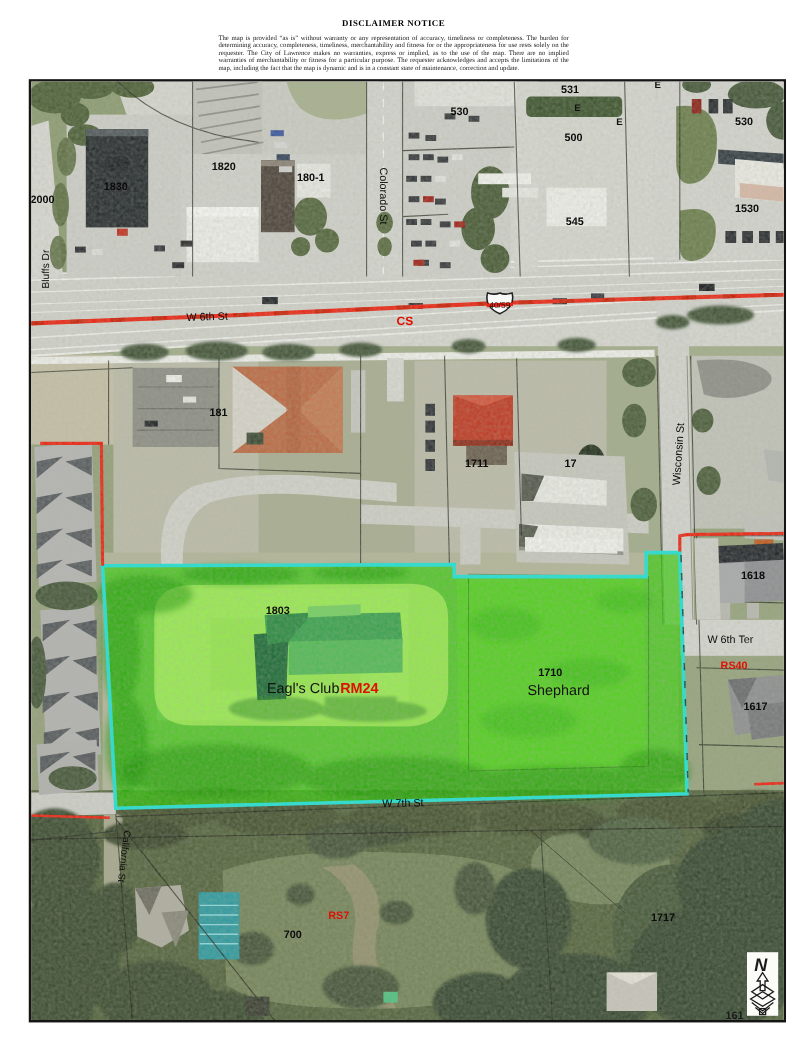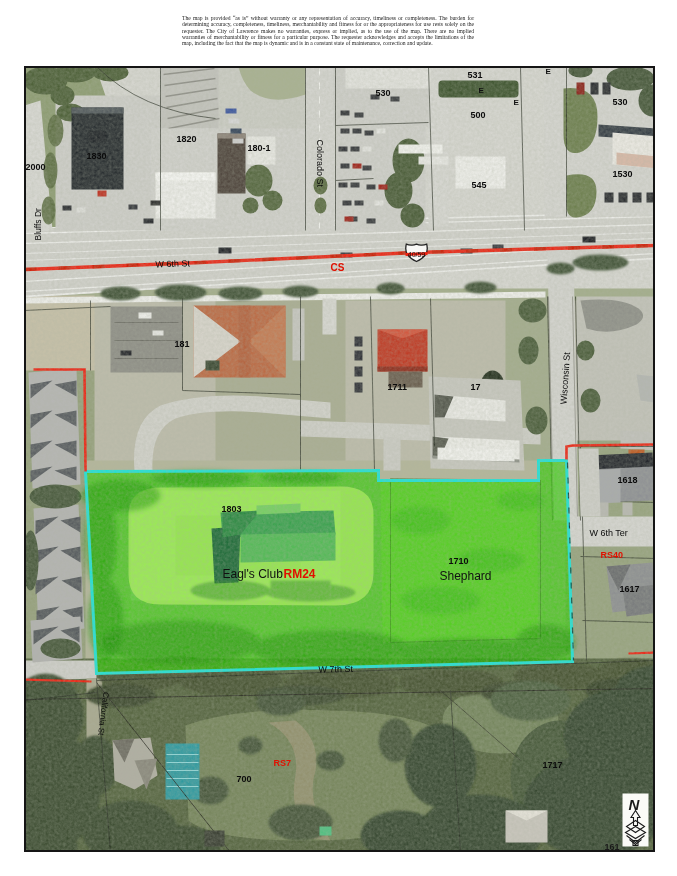--- a/index.html
+++ b/index.html
@@ -12,20 +12,21 @@
   #map{position:absolute;left:24px;top:66px;width:631px;height:786px;box-sizing:border-box;
        border:2px solid #151515;background:#d8d8d2;overflow:hidden;}
   svg{position:absolute;left:0;top:0;}
   text{font-family:"Liberation Sans",sans-serif;}
 </style>
 </head>
 <body>
 <div id="page">
 
   <div id="disc">
+    <h1>DISCLAIMER NOTICE</h1>
     <p>The map is provided “as is” without warranty or any representation of accuracy, timeliness or completeness.  The burden for determining accuracy, completeness, timeliness, merchantability and fitness for or the appropriateness for use rests solely on the requester.  The City of Lawrence makes no warranties, express or implied, as to the use of the map.  There are no implied warranties of merchantability or fitness for a particular purpose.  The requester acknowledges and accepts the limitations of the map, including the fact that the map is dynamic and is in a constant state of maintenance, correction and update.</p>
   </div>
 
   <div id="map">
   <svg width="629" height="784" viewBox="25.5 67.5 629 784" xmlns="http://www.w3.org/2000/svg">
     <defs>
       <filter id="nz" x="0%" y="0%" width="100%" height="100%">
         <feTurbulence type="fractalNoise" baseFrequency="0.35" numOctaves="3" seed="7"></feTurbulence>
         <feColorMatrix type="matrix" values="0 0 0 0 0.42  0 0 0 0 0.45  0 0 0 0 0.36  0.6 0.6 0 0 -0.25"></feColorMatrix>
       </filter>

